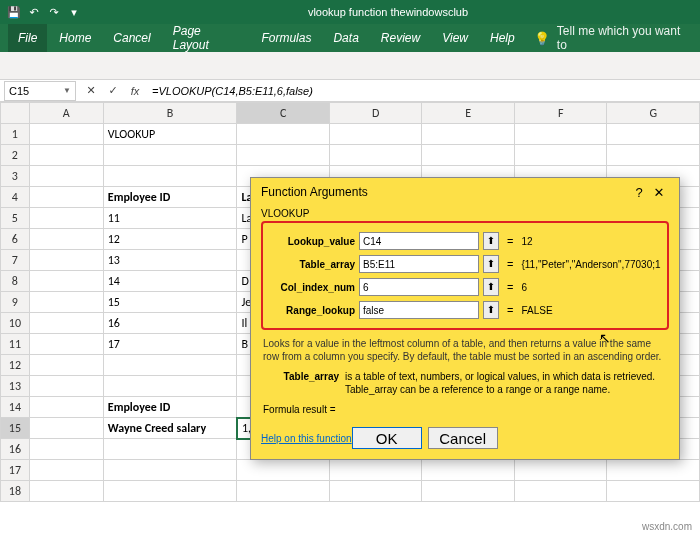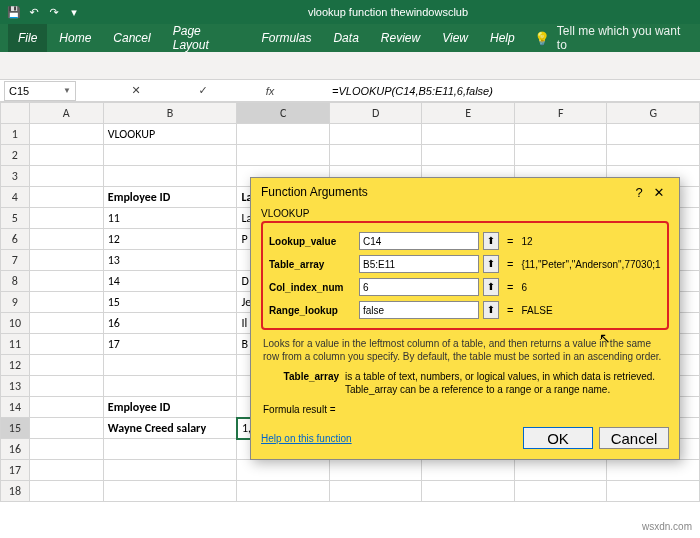--- a/index.html
+++ b/index.html
@@ -11,21 +11,21 @@
     .titlebar .title { flex: 1; text-align: center; }
     
     .ribbon-tabs { height: 28px; background: #217346; color: #fff; display: flex; align-items: center; padding: 0 8px; gap: 2px; font-size: 12px; }
     .ribbon-tab { padding: 0 10px; height: 28px; display: flex; align-items: center; cursor: pointer; font-style: italic; }
     .ribbon-tab.file { background: #1a5c38; }
     .tellme { margin-left: 8px; display: flex; align-items: center; gap: 6px; opacity: 0.9; }
     .bulb { font-size: 13px; }
     
     .ribbon-body { height: 28px; background: #f3f2f1; border-bottom: 1px solid #d4d4d4; }
     
-    .formula-bar { height: 22px; display: flex; align-items: center; border-bottom: 1px solid #d4d4d4; background: #fff; font-size: 11px; gap: 45px; }
+    .formula-bar { height: 22px; display: flex; align-items: center; border-bottom: 1px solid #d4d4d4; background: #fff; font-size: 11px; }
     .namebox { width: 72px; height: 20px; border: 1px solid #ccc; margin: 0 4px; padding: 0 4px; display: flex; align-items: center; background: #fff; }
     .namebox .dd { margin-left: auto; font-size: 8px; color: #666; }
     .fx-btn { width: 18px; height: 18px; display: flex; align-items: center; justify-content: center; margin: 0 2px; color: #444; }
     .formula-input { flex: 1; padding: 0 6px; color: #000; font-style: italic; }
     
     .grid-area { position: relative; }
     table.grid { border-collapse: collapse; width: 100%; table-layout: fixed; }
     .grid th, .grid td { border: 1px solid #d4d4d4; height: 21px; font-size: 12px; font-family: Calibri, Arial, sans-serif; padding: 0 4px; text-align: left; vertical-align: middle; }
     .grid th { background: #f3f2f1; font-weight: normal; color: #333; text-align: center; }
     .grid .rowhead { width: 28px; text-align: center; background: #f3f2f1; color: #333; }
@@ -37,32 +37,32 @@
     .active-border { border: 2px solid #217346 !important; }
     
     .dialog { position: absolute; left: 250px; top: 177px; width: 430px; background: #fde047; border: 1px solid #888; box-shadow: 3px 3px 12px rgba(0,0,0,0.3); font-size: 11px; }
     .dialog-title { height: 28px; display: flex; align-items: center; padding: 0 10px; font-size: 12px; }
     .dialog-title .spacer { flex: 1; }
     .dialog-title .help, .dialog-title .close { width: 20px; text-align: center; cursor: pointer; font-size: 13px; }
     .dialog-body { padding: 2px 10px 10px 10px; }
     .func-name { font-size: 10px; color: #000; margin-bottom: 2px; }
     .redbox { border: 2px solid #d22; border-radius: 4px; padding: 6px; }
     .arg-row { display: flex; align-items: center; height: 22px; gap: 4px; margin: 1px 0; }
-    .arg-label { width: 86px; font-weight: bold; font-size: 10px; }
+    .arg-label { width: 86px; text-align: right; font-weight: bold; font-size: 10px; }
     .arg-input { flex: 0 0 120px; height: 18px; border: 1px solid #888; padding: 0 3px; background: #fff; font-size: 10px; display: flex; align-items: center; text-align: right; }
     .ref-btn { width: 16px; height: 18px; border: 1px solid #888; background: #eee; display:flex; align-items:center; justify-content:center; font-size:10px; line-height:1; }
     .eq { margin: 0 4px; }
     .arg-result { font-size: 10px; color: #000; overflow: hidden; white-space: nowrap; flex: 1; }
     .desc { font-size: 10px; color: #333; margin: 8px 2px; line-height: 1.25; }
     .desc-sub { display: flex; margin: 4px 2px 8px 2px; font-size: 10px; }
     .desc-sub .lbl { width: 82px; text-align: right; font-weight: bold; padding-right: 6px; }
     .desc-sub .txt { flex: 1; line-height: 1.25; }
     .cursor-arrow { position: absolute; font-size: 14px; color: #000; }
     .result-line { font-size: 10px; margin: 6px 2px; }
-    .dialog-buttons { display: flex; justify-content: space-between; align-items: center; padding-top: 6px; }
+    .dialog-buttons { display: flex; align-items: center; padding-top: 6px; }
     .help-link { color: #0066cc; text-decoration: underline; font-size: 10px; }
     .btns { display: flex; gap: 6px; }
     .btn { width: 70px; height: 22px; border: 1px solid #888; background: #f0f0f0; font-size: 15px; cursor: pointer; }
     .btn.primary { border: 1px solid #0066cc; }
     
     .watermark { position: absolute; right: 8px; bottom: 6px; font-size: 10px; color: #888; }
   </style>
 </head>
 <body>
 

